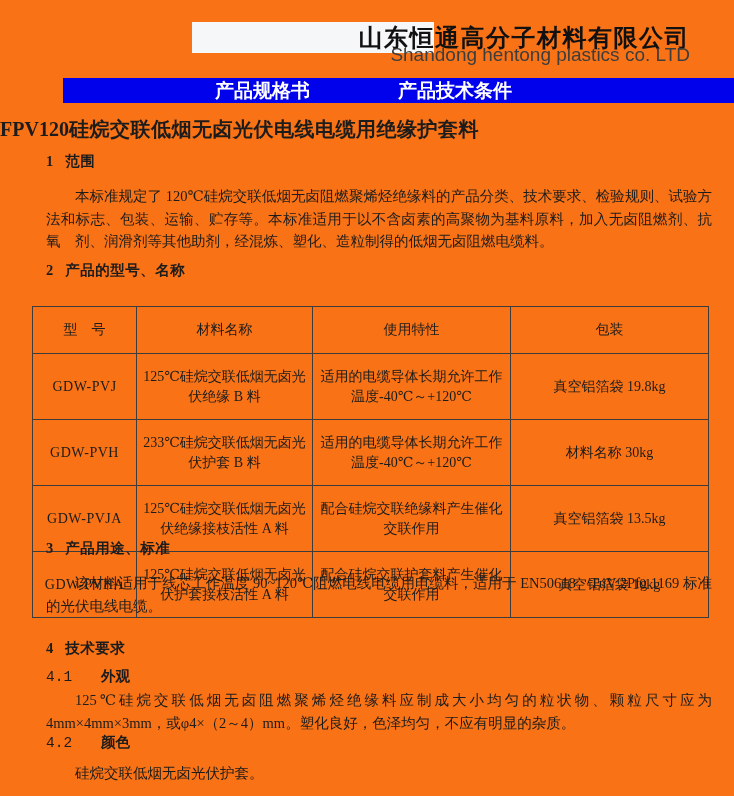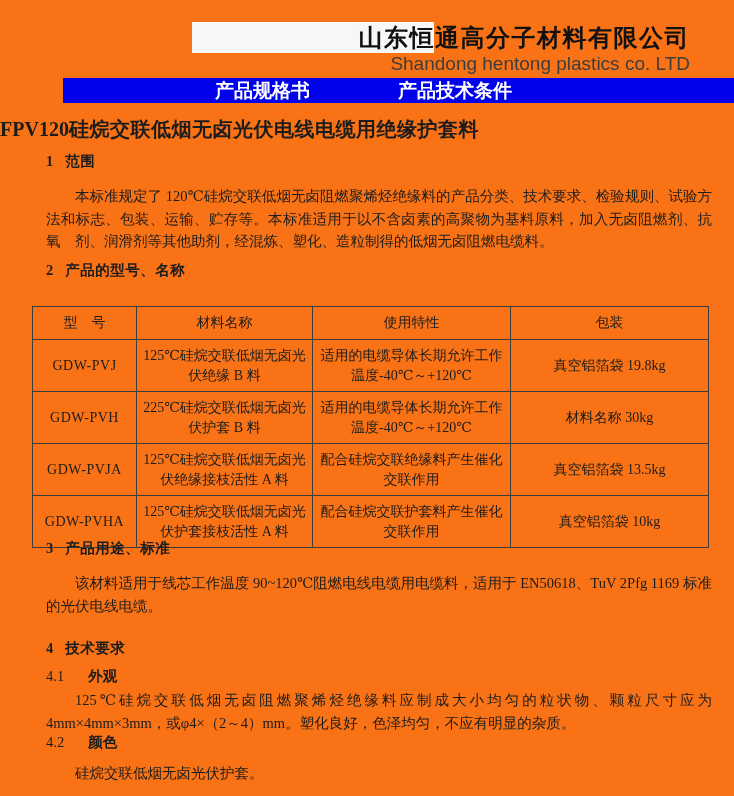--- a/index.html
+++ b/index.html
@@ -16,21 +16,21 @@
     position:absolute;left:192px;top:22px;width:242px;height:31px;
     background:#f6f7f9;
   }
   .company-cn{
     position:absolute;right:44px;top:22px;
     font-family:"Liberation Sans","DejaVu Sans",sans-serif;
     font-weight:700;font-size:24px;letter-spacing:1.5px;color:#111;
     white-space:nowrap;
   }
   .company-en{
-    position:absolute;right:44px;top:53px;
+    position:absolute;right:44px;top:44px;
     font-family:"Liberation Sans","DejaVu Sans",sans-serif;
     font-weight:500;font-size:19px;color:#3d3d3d;
     white-space:nowrap;
   }
   .banner{
     position:absolute;left:63px;top:78px;width:720px;height:25px;
     background:#0101ec;
     display:flex;align-items:center;
     box-sizing:border-box;padding-left:152px;gap:88px;
     color:#ffffff;
@@ -48,37 +48,37 @@
   .sec-h{
     position:absolute;left:46px;
     font-size:14.5px;font-weight:700;white-space:nowrap;
   }
   .sec-h .num{font-family:"Liberation Serif","DejaVu Serif",serif;margin-right:12px;}
   .sec-h .lbl{font-family:"Liberation Sans","DejaVu Sans",sans-serif;letter-spacing:0.5px;}
   .sub-h{
     position:absolute;left:46px;
     font-size:14.5px;white-space:nowrap;
   }
-  .sub-h .num{font-family:Liberation Serif, serif;}
+  .sub-h .num{font-family:Liberation Mono, monospace;margin-right:5px;}
   .sub-h .lbl{font-family:"Liberation Sans","DejaVu Sans",sans-serif;font-weight:700;margin-left:24px;}
   .para{
     position:absolute;left:46px;width:666px;
     font-size:14.5px;line-height:22.5px;
     text-align:justify;text-indent:2em;
     color:#1c1c1c;
   }
   table.spec{
     position:absolute;left:32px;top:306px;width:676px;
     border-collapse:collapse;table-layout:fixed;
     font-size:14px;color:#1c1c1c;
   }
   table.spec th,table.spec td{
     border:1px solid #3c3c3c;
     text-align:center;vertical-align:middle;
-    padding:2px 4px;line-height:20px;
+    padding:9px 4px;line-height:20px;
     font-weight:400;
   }
   table.spec thead th{height:28px;}
   table.spec tbody td{height:47px;}
   td.model{
     font-family:"Liberation Serif","DejaVu Serif",serif;
     font-weight:700;letter-spacing:0.5px;
   }
 </style>
 </head>
@@ -126,21 +126,21 @@
     </thead>
     <tbody>
       <tr>
         <td class="model">GDW-PVJ</td>
         <td>125℃硅烷交联低烟无卤光伏绝缘 B 料</td>
         <td>适用的电缆导体长期允许工作温度-40℃～+120℃</td>
         <td>真空铝箔袋 19.8kg</td>
       </tr>
       <tr>
         <td class="model">GDW-PVH</td>
-        <td>225℃硅烷交联低烟无卤光伏护套 B 料</td>
+        <td>233℃硅烷交联低烟无卤光伏护套 B 料</td>
         <td>适用的电缆导体长期允许工作温度-40℃～+120℃</td>
         <td>材料名称 30kg</td>
       </tr>
       <tr>
         <td class="model">GDW-PVJA</td>
         <td>125℃硅烷交联低烟无卤光伏绝缘接枝活性 A 料</td>
         <td>配合硅烷交联绝缘料产生催化交联作用</td>
         <td>真空铝箔袋 13.5kg</td>
       </tr>
       <tr>

